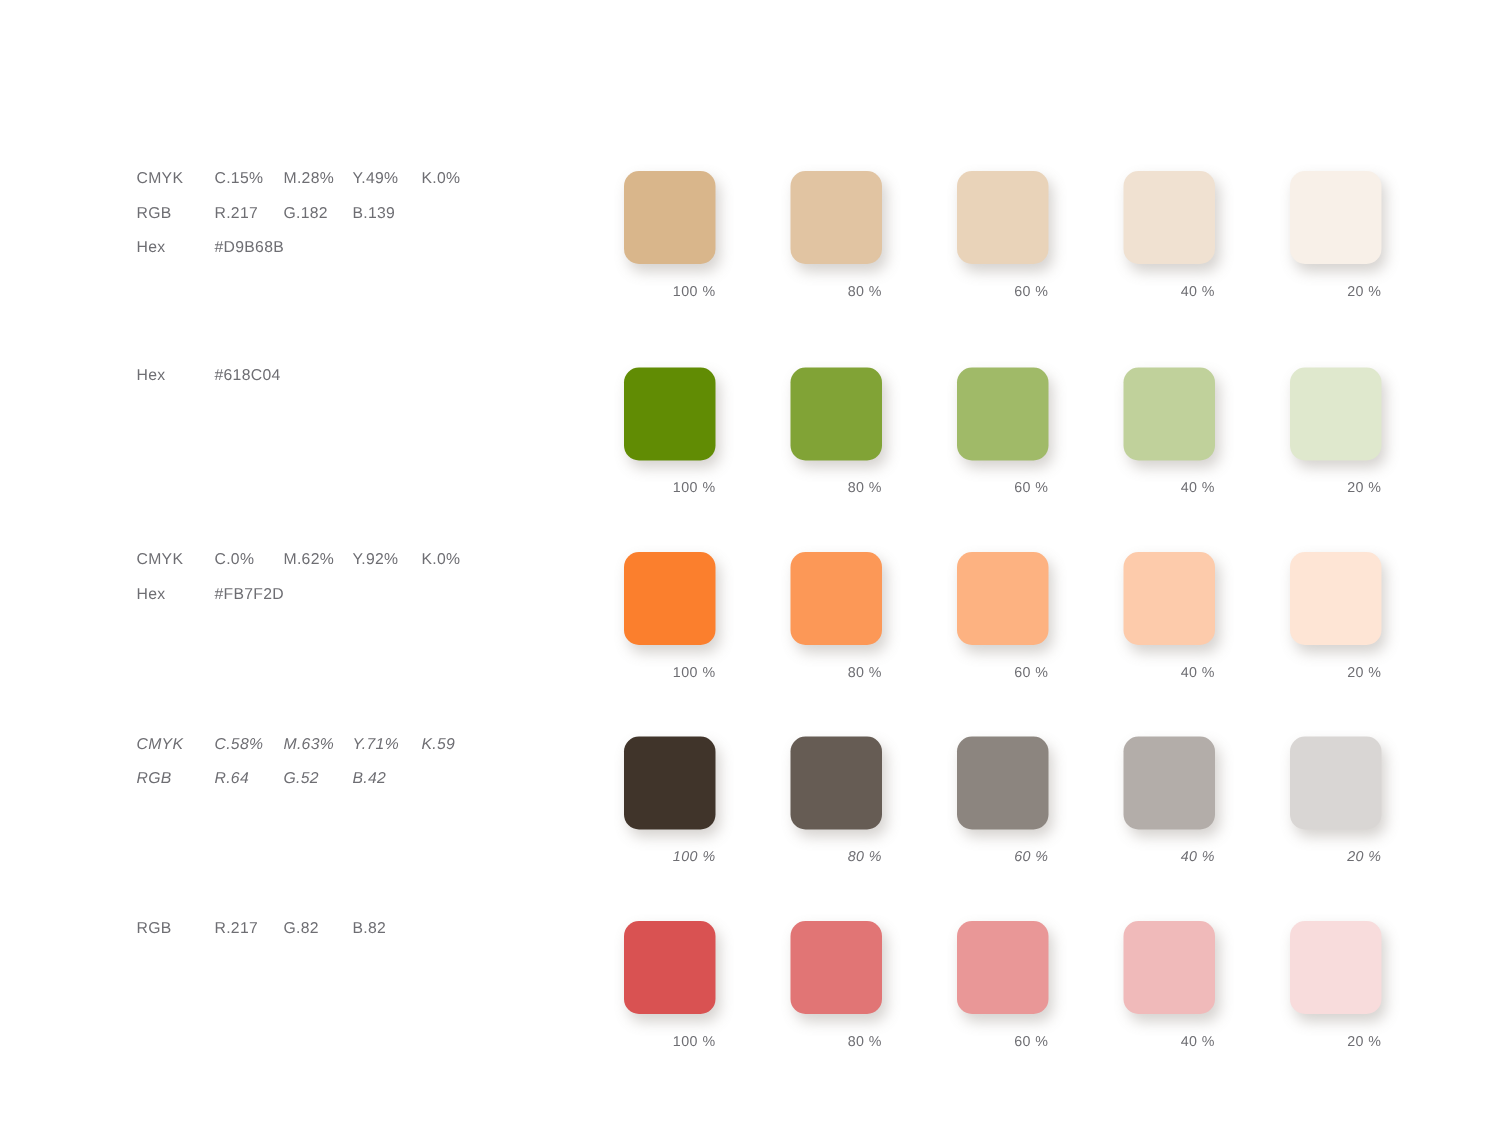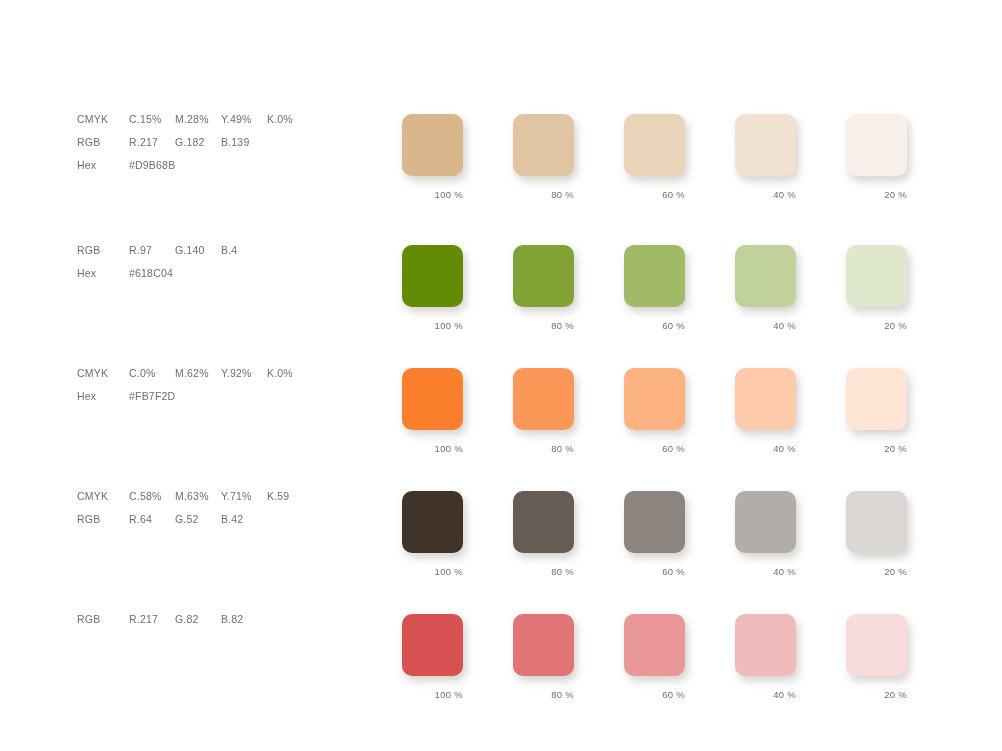--- a/index.html
+++ b/index.html
@@ -14,21 +14,21 @@
     -webkit-font-smoothing: antialiased;
     overflow: hidden;
   }
   .sheet {
     position: relative;
     width: 1002px;
     height: 751px;
   }
   .palette-row {
     position: absolute;
-    left: 0;
+    left: 14px;
     width: 850px;
     height: 123px;
   }
   .spec-block {
     position: absolute;
     left: 77px;
     top: 0;
     width: 300px;
   }
   .spec-line {
@@ -111,21 +111,20 @@
           <div class="swatch-label">40 %</div>
         </div>
         <div class="swatch-cell" style="left: 444px;">
           <div class="swatch-chip" style="background: rgb(248, 240, 232);"></div>
           <div class="swatch-label">20 %</div>
         </div>
       </div>
     </div>
     <div class="palette-row" style="top: 239px;">
       <div class="spec-block">
-        <div class="spec-line rgb"><span class="spec-key">RGB</span><span class="spec-val"><span class="seg">R.97</span><span class="seg">G.140</span><span class="seg">B.4</span></span></div>
         <div class="spec-line hex"><span class="spec-key">Hex</span><span class="spec-val">#618C04</span></div>
       </div>
       <div class="swatch-strip">
         <div class="swatch-cell" style="left: 0px;">
           <div class="swatch-chip" style="background: rgb(97, 140, 4);"></div>
           <div class="swatch-label">100 %</div>
         </div>
         <div class="swatch-cell" style="left: 111px;">
           <div class="swatch-chip" style="background: rgb(129, 163, 54);"></div>
           <div class="swatch-label">80 %</div>
@@ -165,21 +164,21 @@
         <div class="swatch-cell" style="left: 333px;">
           <div class="swatch-chip" style="background: rgb(253, 203, 171);"></div>
           <div class="swatch-label">40 %</div>
         </div>
         <div class="swatch-cell" style="left: 444px;">
           <div class="swatch-chip" style="background: rgb(254, 229, 213);"></div>
           <div class="swatch-label">20 %</div>
         </div>
       </div>
     </div>
-    <div class="palette-row" style="top: 485px;">
+    <div class="palette-row" style="top: 485px; font-style: italic;">
       <div class="spec-block">
         <div class="spec-line cmyk"><span class="spec-key">CMYK</span><span class="spec-val"><span class="seg">C.58%</span><span class="seg">M.63%</span><span class="seg">Y.71%</span><span class="seg">K.59</span></span></div>
         <div class="spec-line rgb"><span class="spec-key">RGB</span><span class="spec-val"><span class="seg">R.64</span><span class="seg">G.52</span><span class="seg">B.42</span></span></div>
       </div>
       <div class="swatch-strip">
         <div class="swatch-cell" style="left: 0px;">
           <div class="swatch-chip" style="background: rgb(64, 52, 42);"></div>
           <div class="swatch-label">100 %</div>
         </div>
         <div class="swatch-cell" style="left: 111px;">

